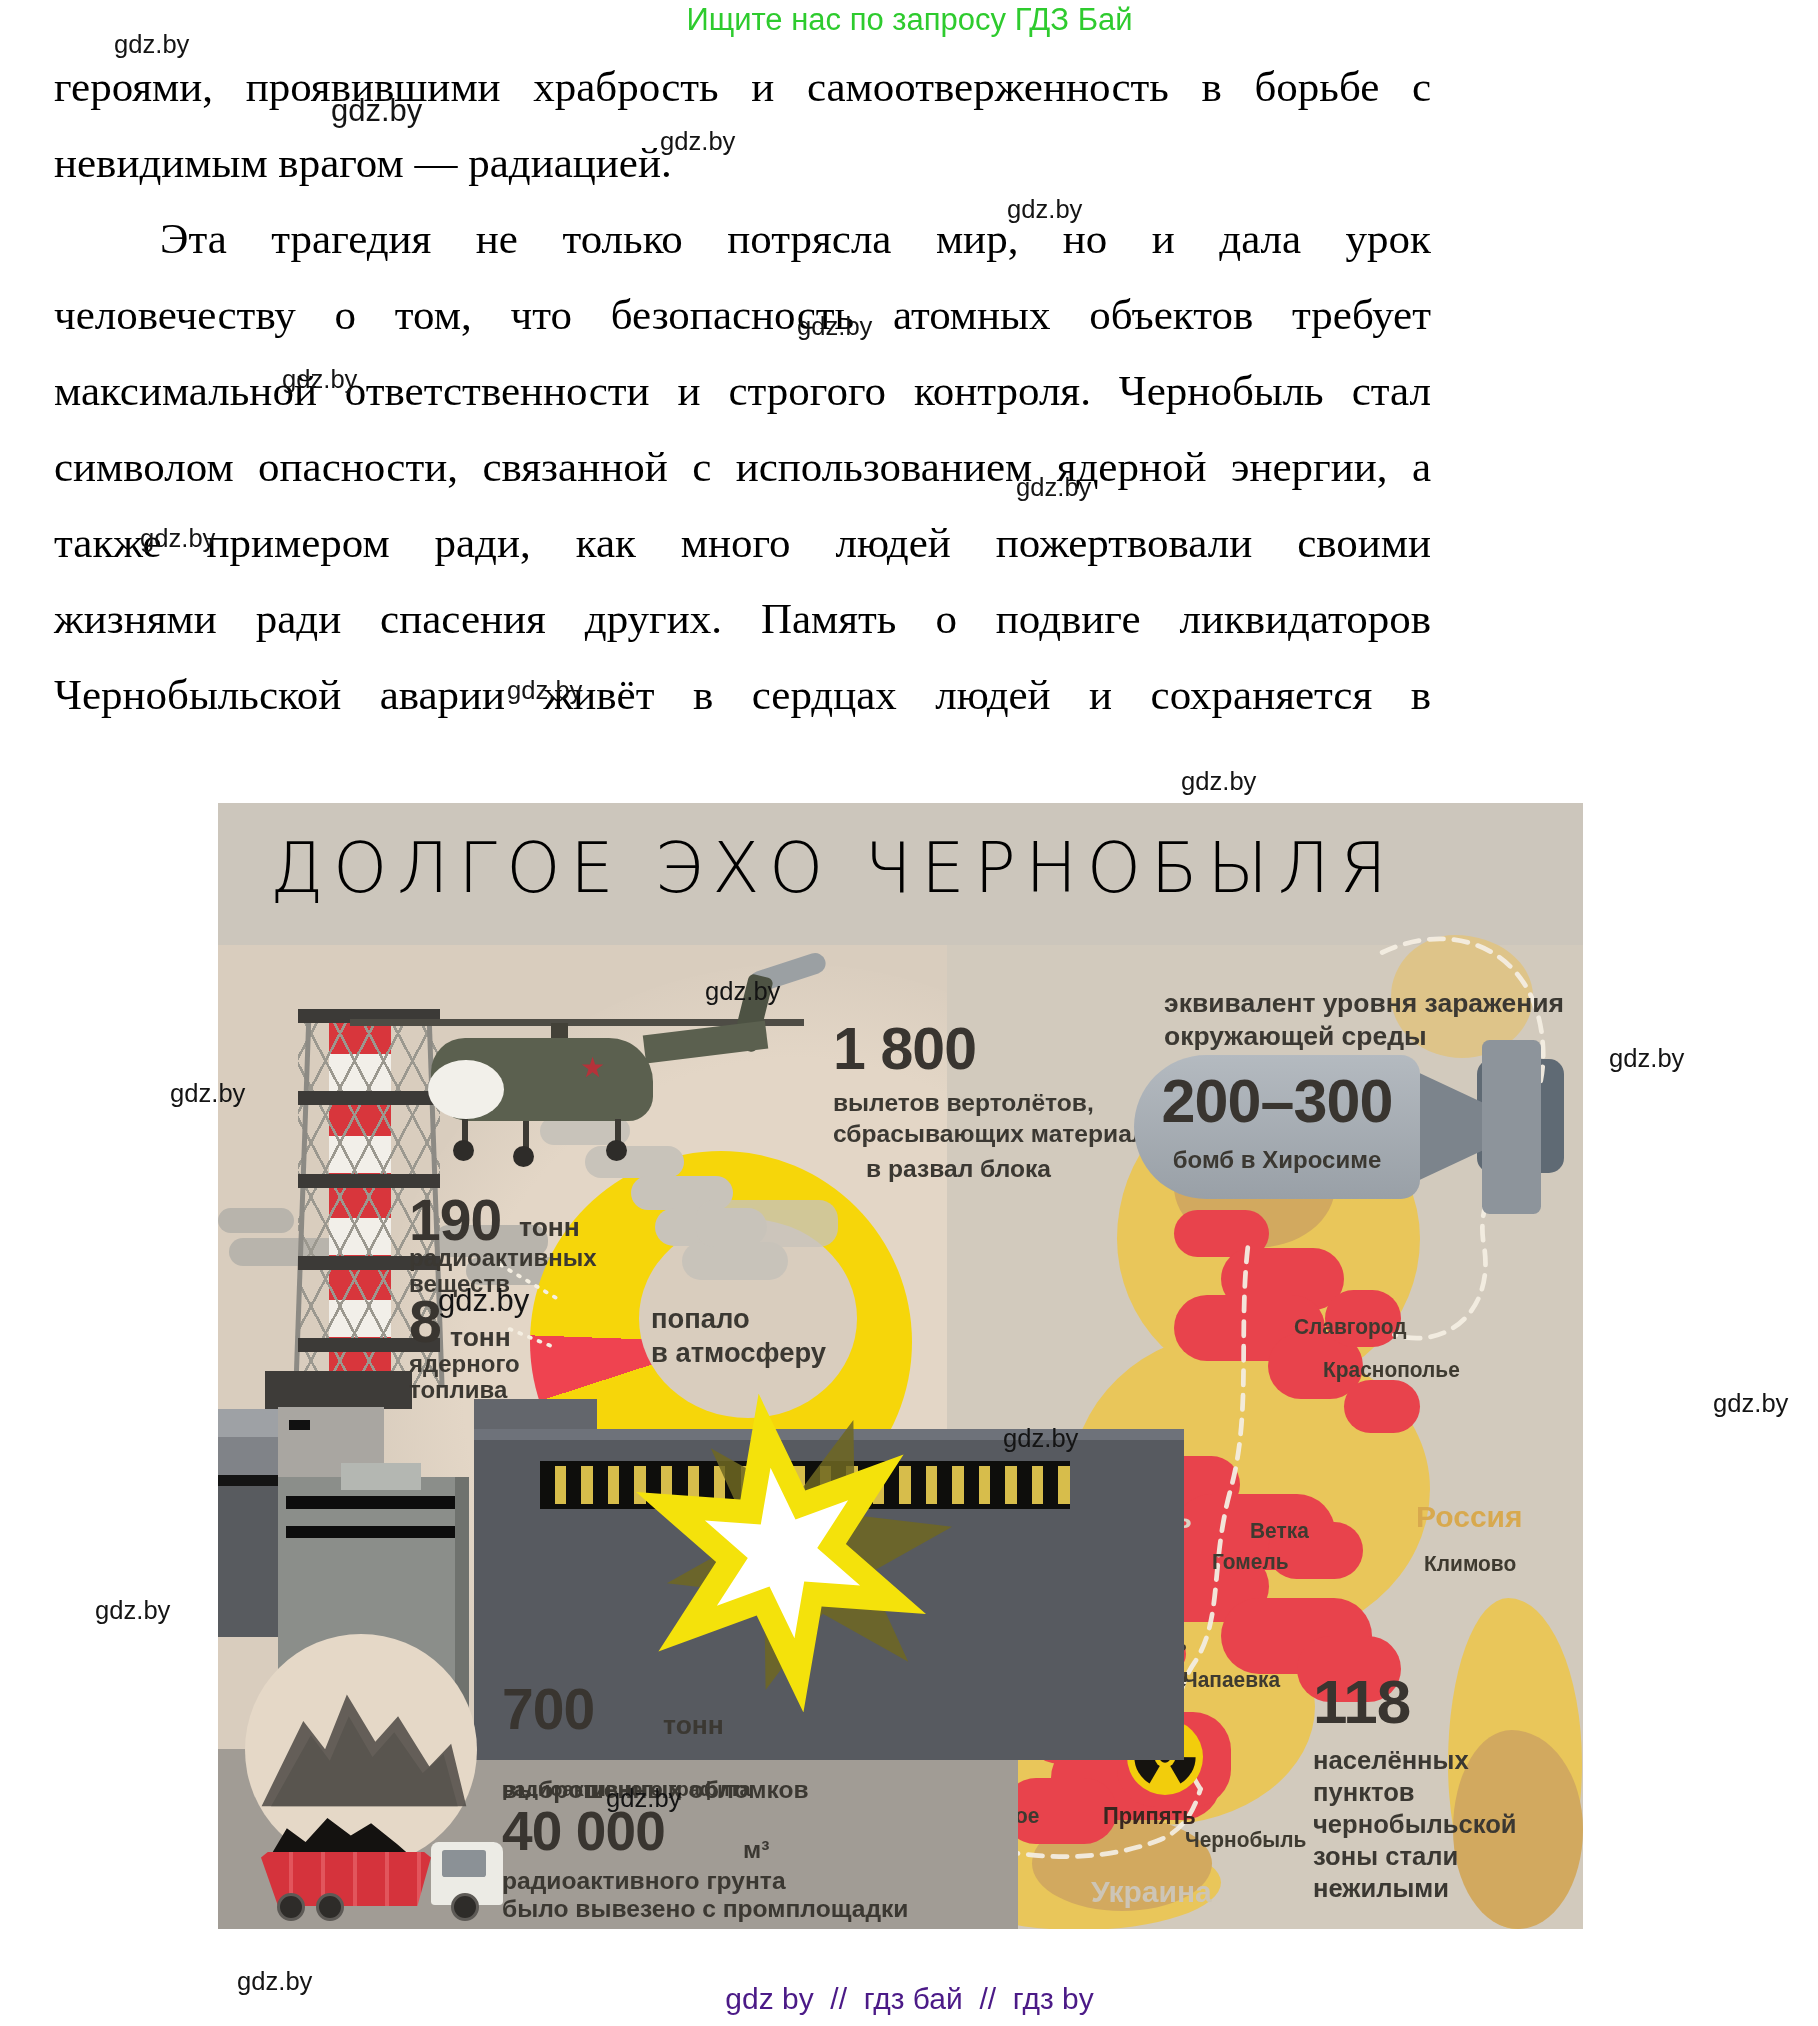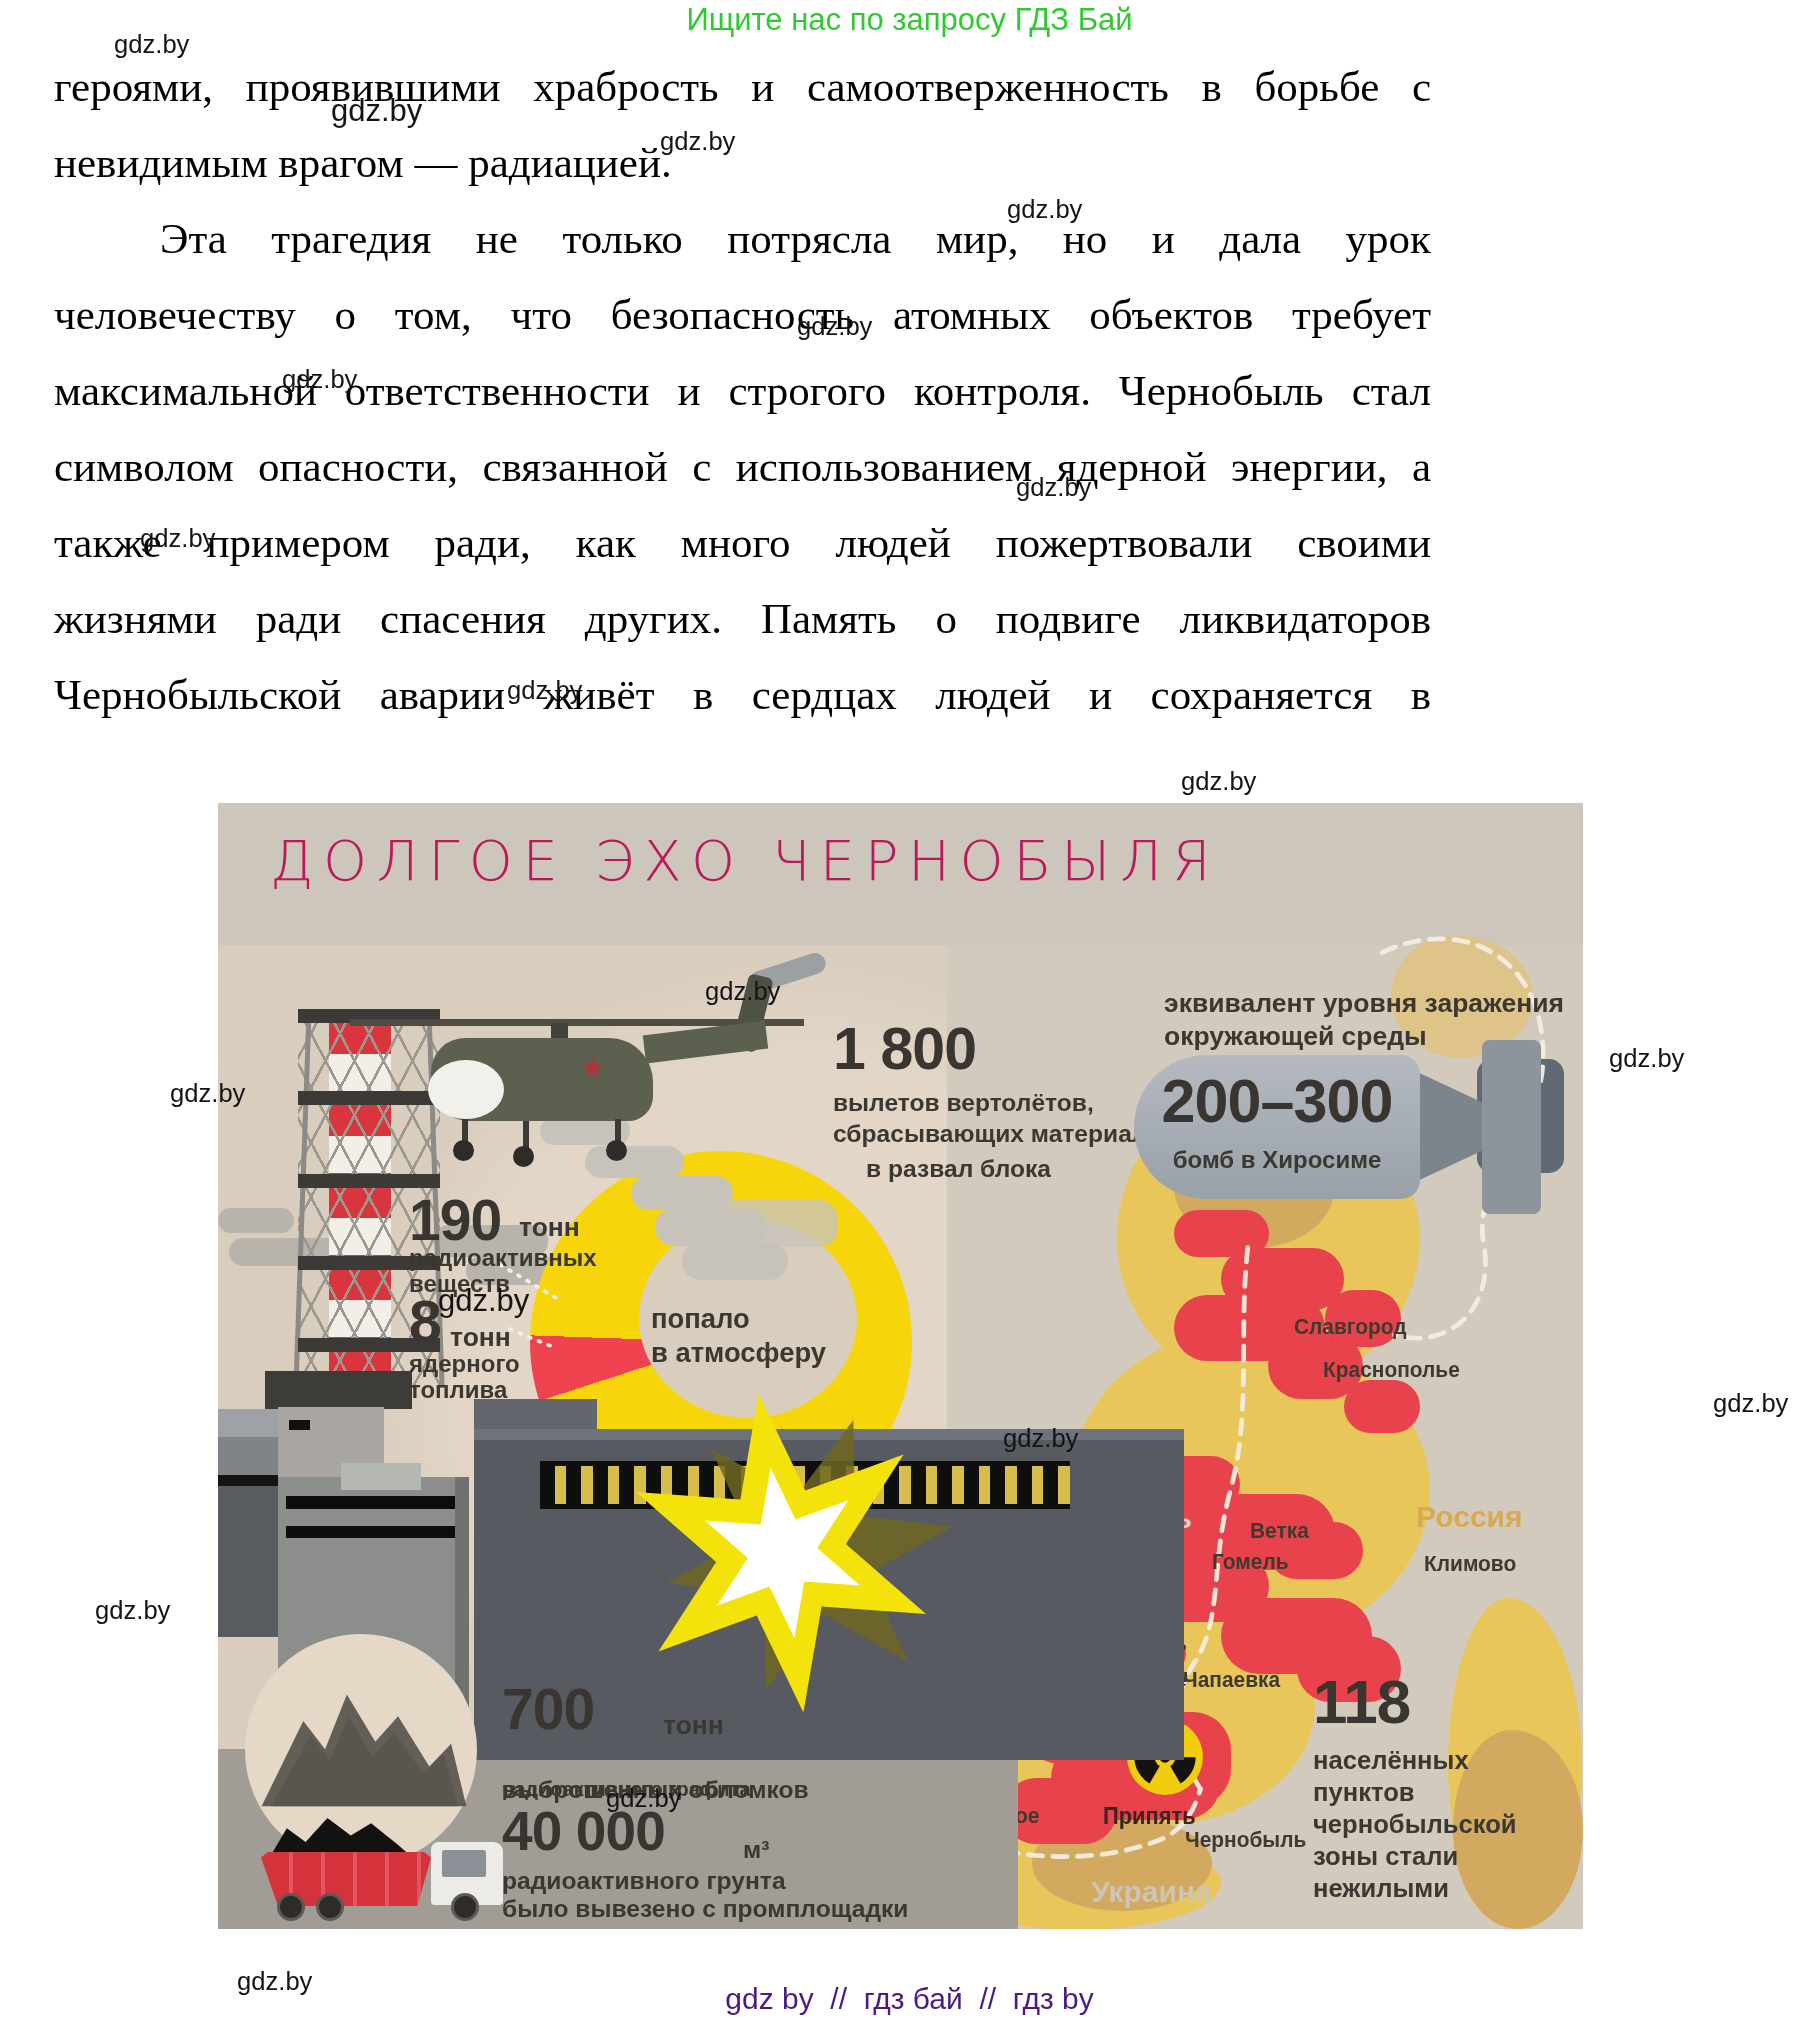--- a/index.html
+++ b/index.html
@@ -9,21 +9,21 @@
   .wm.big{font-size:31px;}
   .promo{position:absolute;top:1.9px;left:0;width:100%;text-align:center;font-size:31px;color:#2ecb2e;font-weight:400;}
   .article{position:absolute;left:54px;top:49px;width:1377px;font-family:"Liberation Serif","DejaVu Serif",serif;font-size:43px;color:#000;}
   .aline{height:76px;line-height:76px;white-space:normal;}
   .aline.j{text-align:justify;text-align-last:justify;}
   .aline.ind{padding-left:106px;}
   .footer{position:absolute;top:1982px;left:0;width:100%;text-align:center;font-size:30px;color:#4b1a87;white-space:pre;font-weight:400;}
   
   .info{position:absolute;left:218px;top:803px;width:1365px;height:1126px;background:#d9cdbe;overflow:hidden;}
   .band{position:absolute;left:0;top:0;width:1365px;height:142px;background:#ccc6bc;}
-  .ititle{position:absolute;left:52px;top:24.6px;width:1306px;font-family:"DejaVu Sans","Liberation Sans",sans-serif;font-weight:200;font-size:56px;letter-spacing:9.5px;color:#be185d;white-space:nowrap;}
+  .ititle{position:absolute;left:52px;top:24.6px;width:1306px;font-family:"DejaVu Sans","Liberation Sans",sans-serif;font-weight:200;font-size:69px;letter-spacing:9.5px;color:#000000;white-space:nowrap;}
   .halo{position:absolute;left:151px;top:161px;width:852px;height:852px;border-radius:50%;background:radial-gradient(circle,#e3d6c6 0 55%,rgba(227,214,198,0) 72%);}
   .b{font-family:"Liberation Sans",sans-serif;font-weight:700;color:#3b3832;}
   .val{letter-spacing:-0.9px;color:#393530;}
   .puff{position:absolute;background:#c8c3ba;border-radius:19px;}
   .cloud{position:absolute;background:#b8b4ac;border-radius:15px;}
   .blob{position:absolute;border-radius:45% 55% 50% 50%/50%;}
   .yz{background:#e9c65a;}
   .tz{background:#d2a95f;}
   .rz{background:#e8434c;border-radius:38px;}
   .city{position:absolute;font-family:"Liberation Sans",sans-serif;font-weight:700;font-size:22px;color:#3e3a30;transform:scaleX(.95);transform-origin:left top;white-space:nowrap;}

